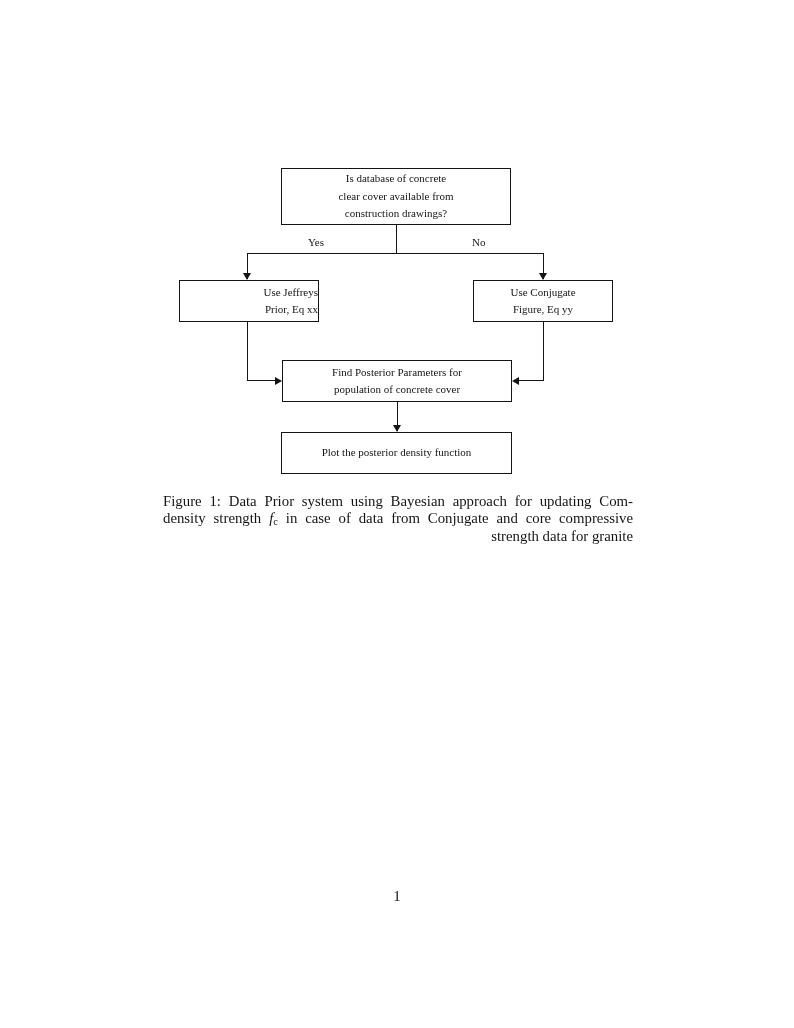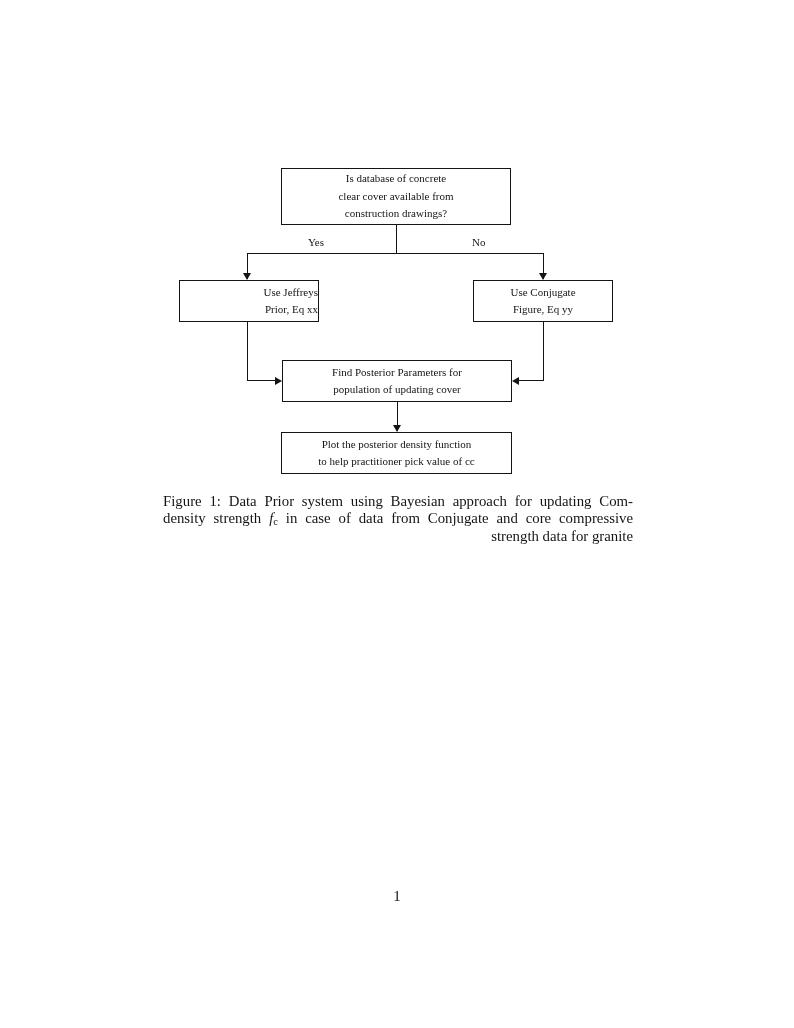--- a/index.html
+++ b/index.html
@@ -142,29 +142,28 @@
     <div class="vline" style="left:247px; top:322px; height:59px;"></div>
     <div class="hline" style="left:247px; top:380px; width:30px;"></div>
     <div class="arr arr-right" style="left:275px; top:376.5px;"></div>
 
     <div class="vline" style="left:543px; top:322px; height:59px;"></div>
     <div class="hline" style="left:514px; top:380px; width:30px;"></div>
     <div class="arr arr-left" style="left:512px; top:376.5px;"></div>
 
     <div class="fbox" style="left:282px; top:360px; width:230px; height:42px;">
       <div class="bline">Find Posterior Parameters for</div>
-      <div class="bline">population of updating cover</div>
+      <div class="bline">population of concrete cover</div>
     </div>
 
     <div class="vline" style="left:397px; top:402px; height:29px;"></div>
     <div class="arr arr-down" style="left:393px; top:425px;"></div>
 
     <div class="fbox" style="left:281px; top:432px; width:231px; height:42px;">
       <div class="bline">Plot the posterior density function</div>
-      <div class="bline">to help practitioner pick value of cc</div>
     </div>
 
   </div>
 
   <div class="caption">
     <div class="cap-line-just">Figure 1: Data Prior system using Bayesian approach for updating Com-</div>
     <div class="cap-line-just">
       <span>density strength</span>
       <span><span class="math-var">f</span><sub>c</sub></span>
       <span>in case of data from Conjugate and core compressive</span>

